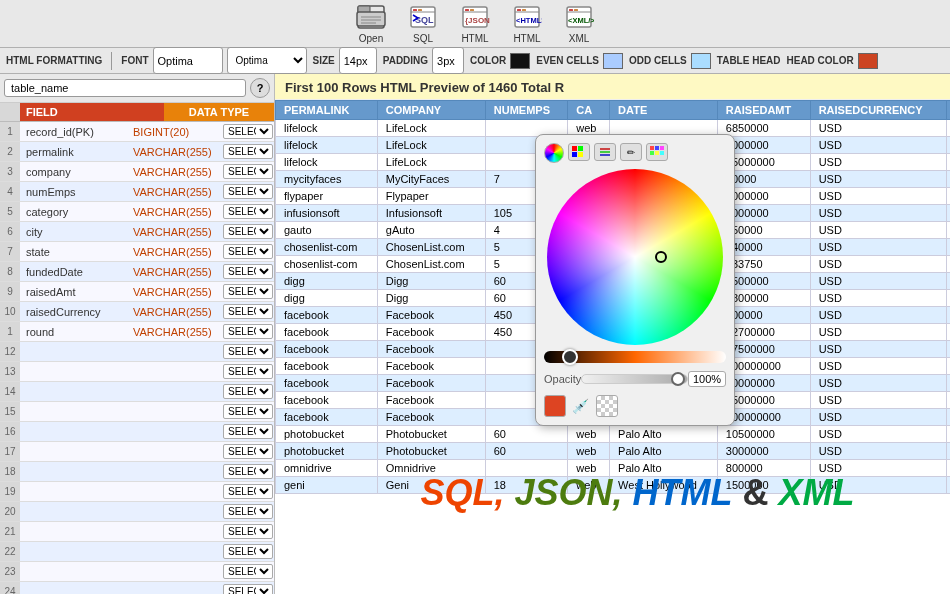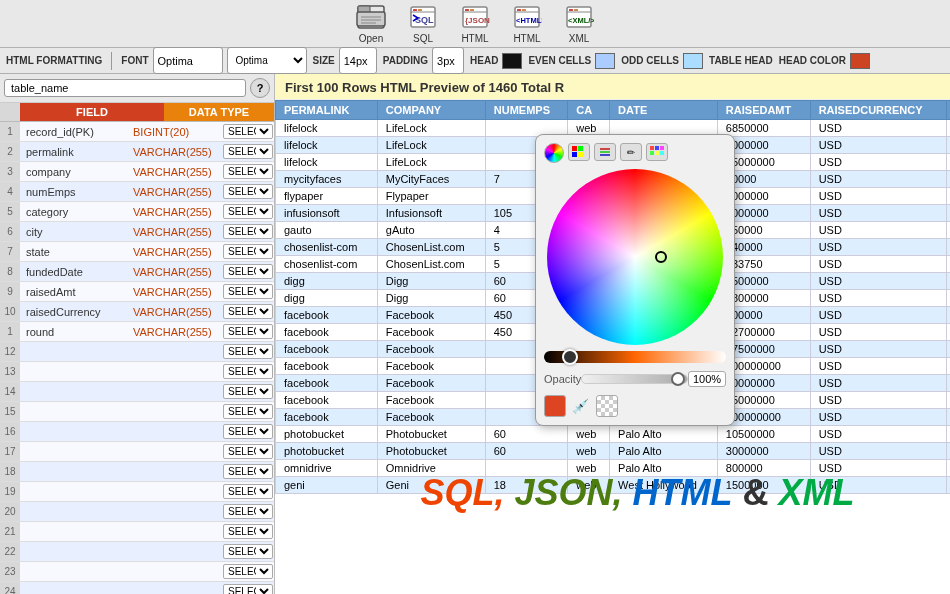--- a/index.html
+++ b/index.html
@@ -106,21 +106,21 @@
       flex: 1;
     }
     .field-header {
       display: flex;
       background: #e0e0e0;
       border-bottom: 1px solid #bbb;
       font-weight: bold;
       font-size: 11px;
     }
     .fh-row-num { width: 20px; background: #d8d8d8; }
-    .fh-field { flex: 1; background: #d04020; color: white; padding: 3px 6px; text-align: center; }
+    .fh-field { flex: 1; background: #d04020; color: white; padding: 3px 6px; text-align: left; }
     .fh-type { width: 110px; background: #e8820a; color: white; padding: 3px 6px; text-align: center; }
     
     .field-row {
       display: flex;
       border-bottom: 1px solid #ddd;
       font-size: 11px;
       min-height: 20px;
       align-items: center;
     }
     .field-row:nth-child(odd) { background: #f8f8ff; }
@@ -437,21 +437,21 @@
   </div>
   <div class="tb-section">
     <span class="tb-label">SIZE</span>
     <input class="tb-input" style="width: 38px;" value="14px">
   </div>
   <div class="tb-section">
     <span class="tb-label">PADDING</span>
     <input class="tb-input" style="width: 32px;" value="3px">
   </div>
   <div class="tb-section">
-    <span class="tb-label">HEAD</span>
+    <span class="tb-label">COLOR</span>
     <div class="tb-color-box" style="background:#111;"></div>
   </div>
   <div class="tb-section">
     <span class="tb-label">EVEN CELLS</span>
     <div class="tb-color-box" style="background:#aaccff;"></div>
   </div>
   <div class="tb-section">
     <span class="tb-label">ODD CELLS</span>
     <div class="tb-color-box" style="background:#aaddff;"></div>
   </div>

